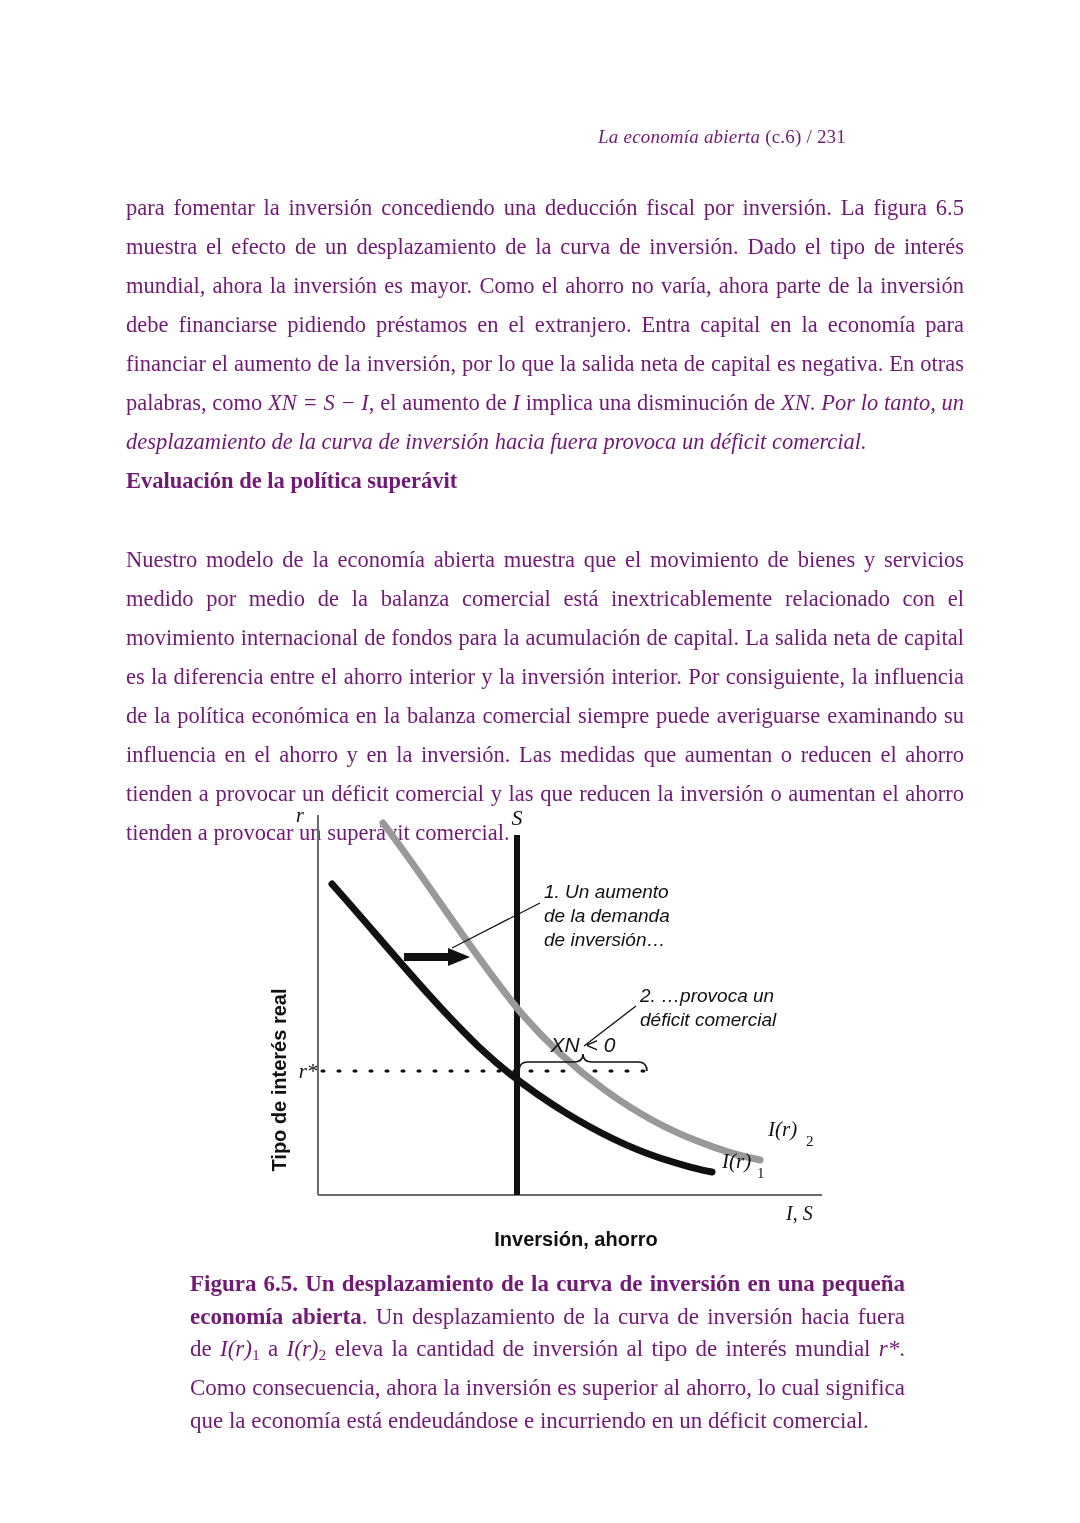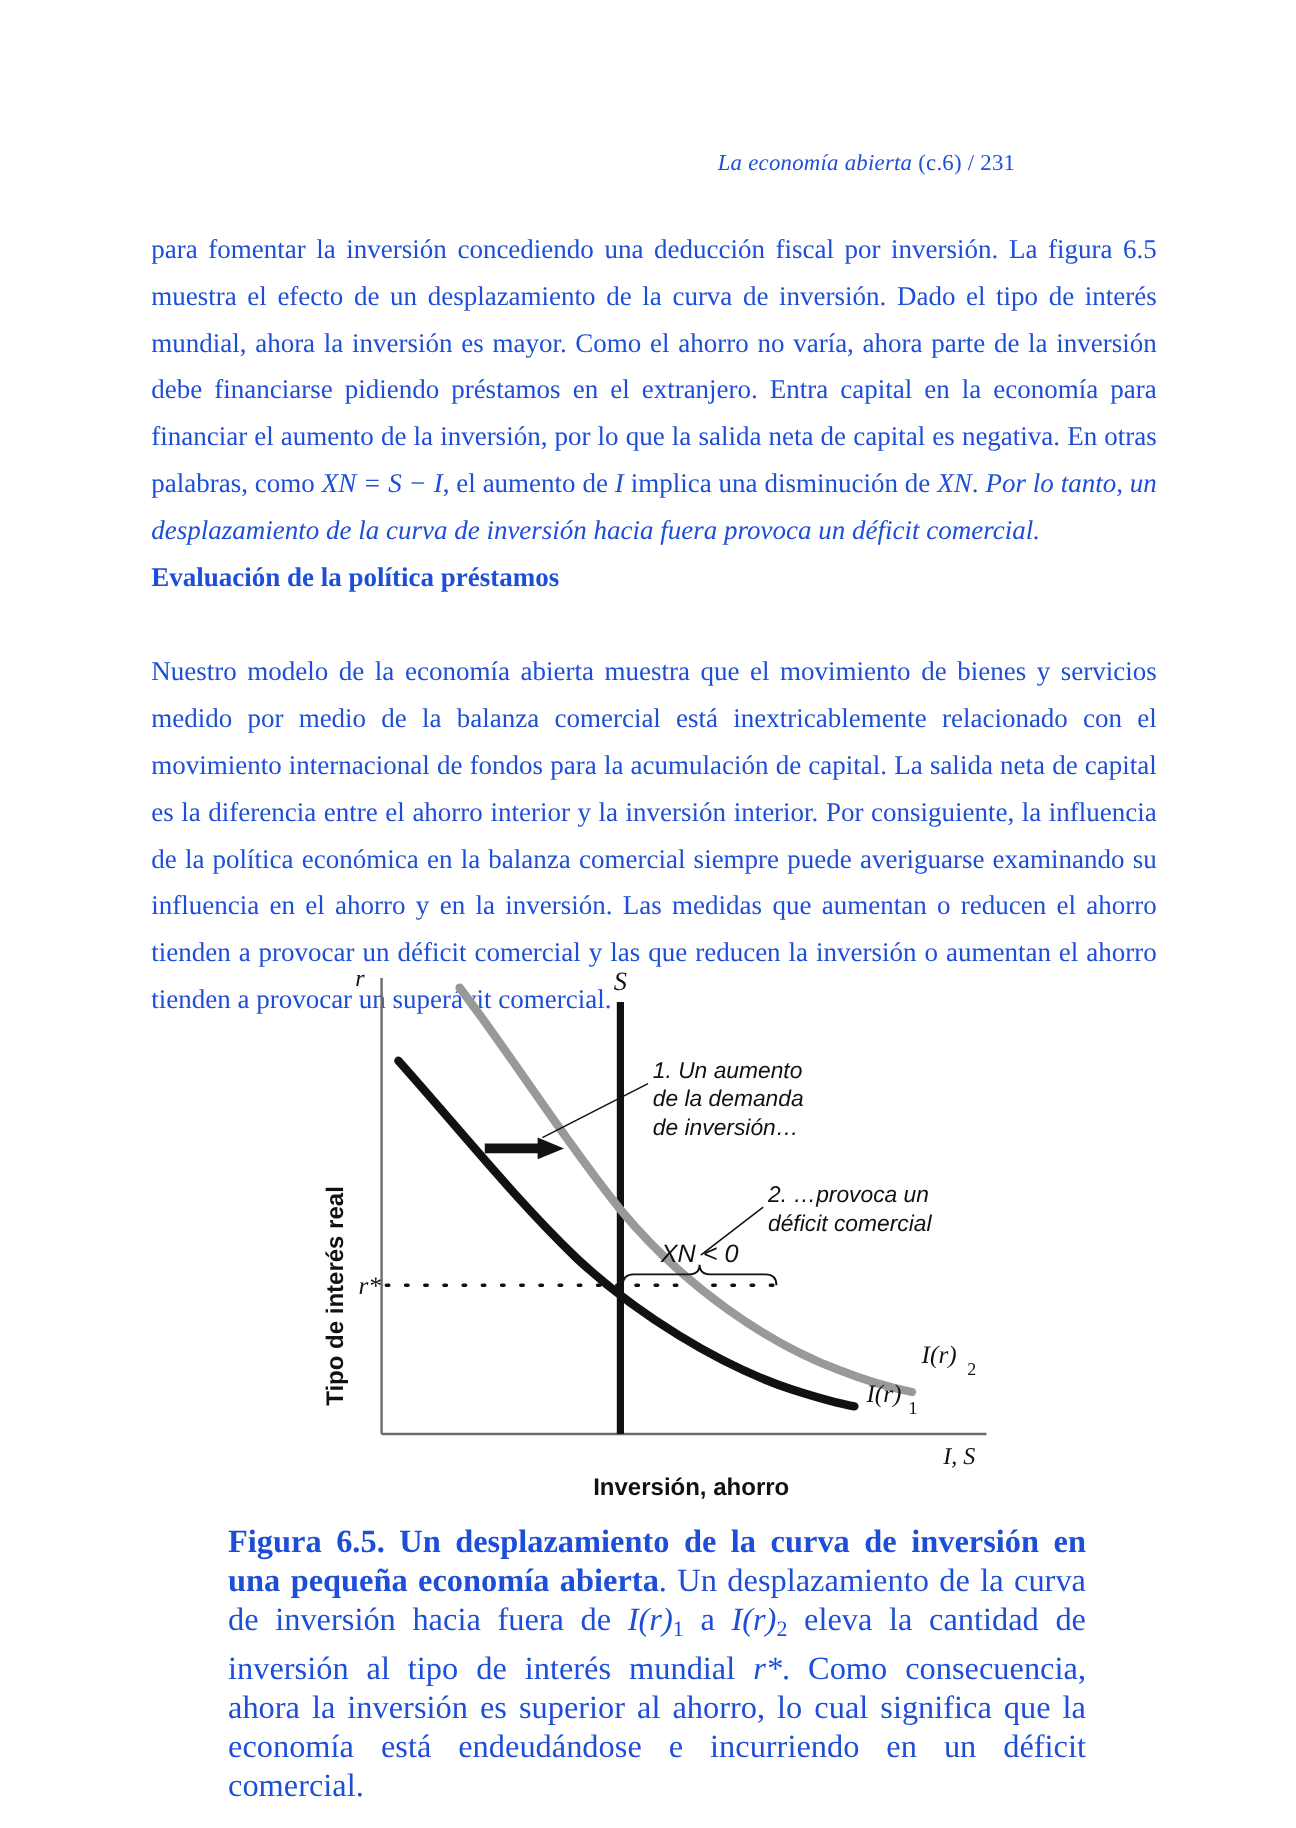--- a/index.html
+++ b/index.html
@@ -7,21 +7,21 @@
     margin: 0;
     padding: 0;
     background: #ffffff;
   }
   .page {
     position: relative;
     width: 970px;
     height: 1523px;
     background: #ffffff;
     font-family: "Liberation Serif", "DejaVu Serif", serif;
-    color: #1d4ed8;
+    color: #701a75;
     overflow: hidden;
   }
 
   
   .runhead {
     position: absolute;
     top: 126px;
     right: 124px;
     font-size: 19px;
     letter-spacing: 0.2px;
@@ -66,21 +66,21 @@
     height: 480px;
   }
   .figure svg { display: block; }
 
   
   .caption {
     position: absolute;
     left: 190px;
     top: 1268px;
     width: 715px;
-    font-size: 27px;
+    font-size: 23px;
     line-height: 32.6px;
     text-align: justify;
   }
   .caption .bold { font-weight: bold; }
   .caption .mathi { font-style: italic; }
   sub.sm { font-size: 0.68em; vertical-align: -0.28em; }
 </style>
 </head>
 <body>
 
@@ -91,21 +91,21 @@
     <span>(c.6)</span>
     <span>/</span>
     <span>231</span>
   </div>
 
   <div class="col" id="para1" style="top:188px;">
     <p class="body"><span>para fomentar la inversión concediendo una deducción fiscal por inversión. La figura 6.5 muestra el efecto de un desplazamiento de la curva de inversión. Dado el tipo de interés mundial, ahora la inversión es mayor. Como el ahorro no varía, ahora parte de la inversión debe financiarse pidiendo préstamos en el extranjero. Entra capital en la economía para financiar el aumento de la inversión, por lo que la salida neta de capital es negativa. En otras palabras, como </span><span class="mathi">XN = S − I</span><span>, el aumento de </span><span class="mathi">I</span><span> implica una disminución de </span><span class="mathi">XN</span><span>. </span><span class="ital">Por lo tanto, un desplazamiento de la curva de inversión hacia fuera provoca un déficit comercial.</span></p>
   </div>
 
   <div class="col" id="heading" style="top:466px;">
-    <h2 class="section">Evaluación de la política préstamos</h2>
+    <h2 class="section">Evaluación de la política superávit</h2>
   </div>
 
   <div class="col" id="para2" style="top:540px;">
     <p class="body">Nuestro modelo de la economía abierta muestra que el movimiento de bienes y servicios medido por medio de la balanza comercial está inextricablemente relacionado con el movimiento internacional de fondos para la acumulación de capital. La salida neta de capital es la diferencia entre el ahorro interior y la inversión interior. Por consiguiente, la influencia de la política económica en la balanza comercial siempre puede averiguarse examinando su influencia en el ahorro y en la inversión. Las medidas que aumentan o reducen el ahorro tienden a provocar un déficit comercial y las que reducen la inversión o aumentan el ahorro tienden a provocar un superávit comercial.</p>
   </div>
 
   <div class="figure">
     <svg width="1080" height="480" viewBox="0 0 1080 480" xmlns="http://www.w3.org/2000/svg">
 
       <line x1="318" y1="25" x2="318" y2="405" stroke="#6b6b6b" stroke-width="2"></line>

